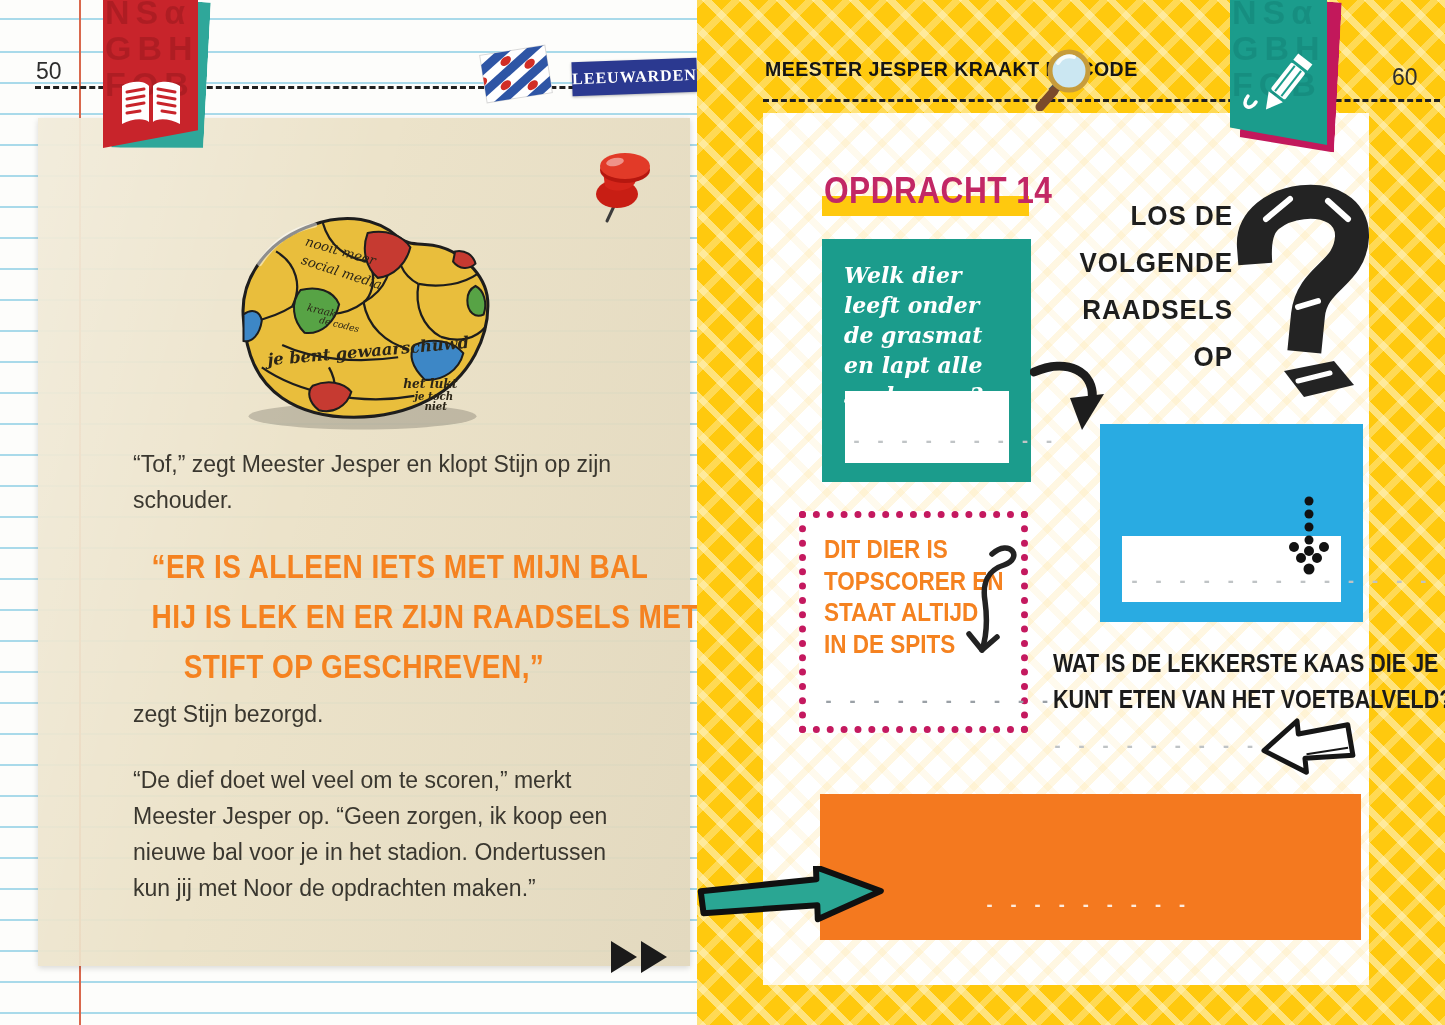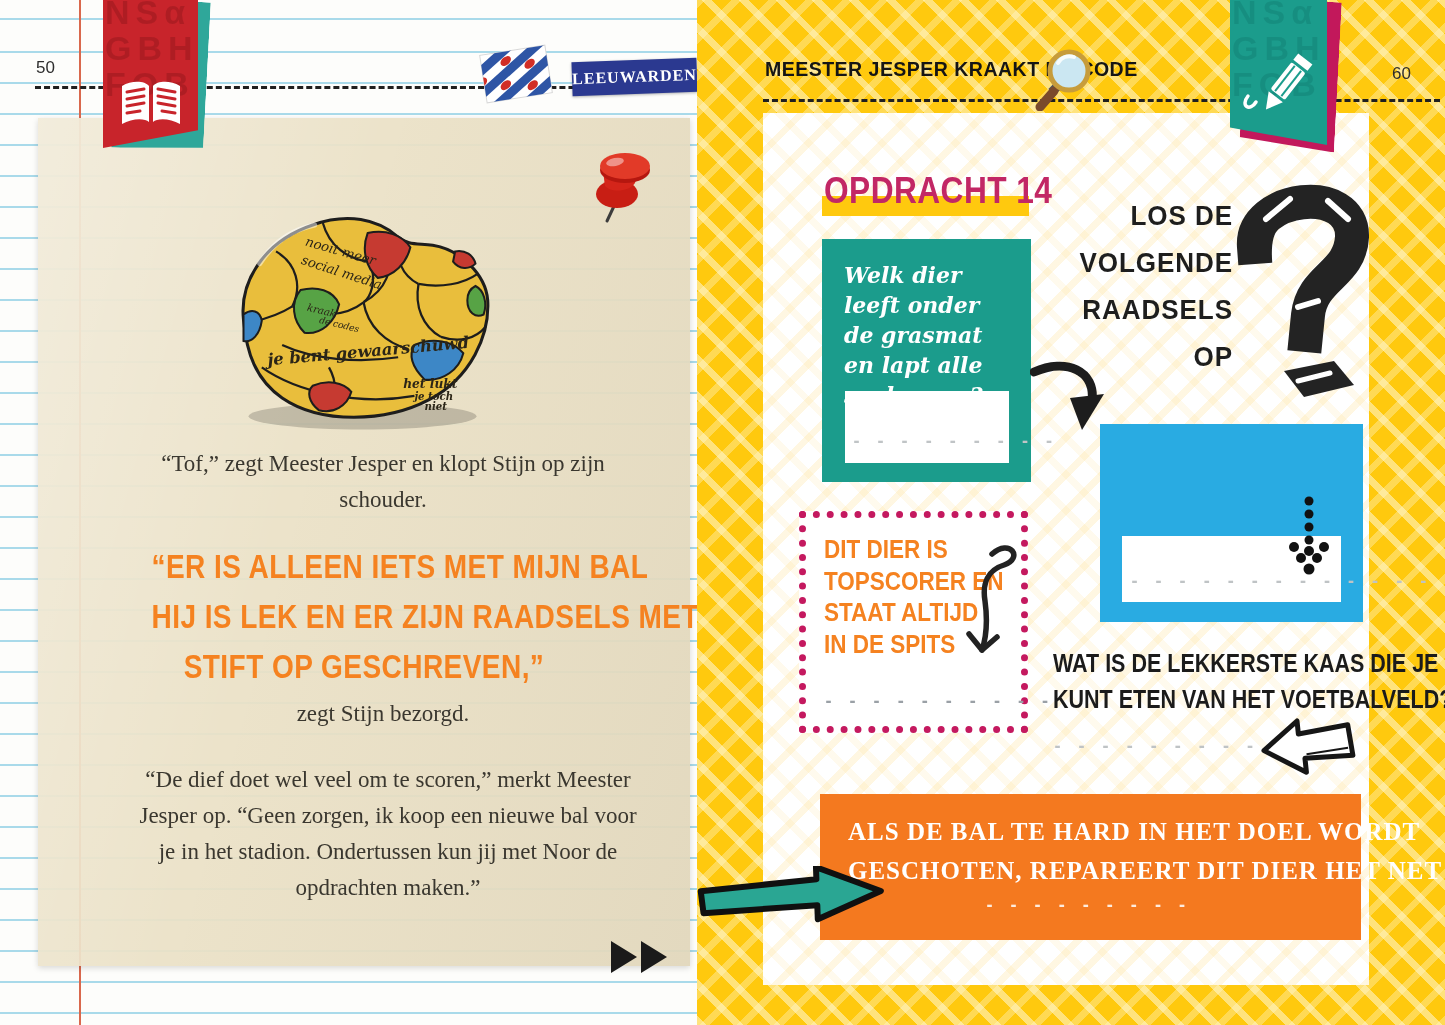--- a/index.html
+++ b/index.html
@@ -5,26 +5,26 @@
   html,body{margin:0;padding:0;}
   body{font-family:"Liberation Sans",sans-serif;}
   .spread{position:relative;width:1445px;height:1025px;overflow:hidden;background:#fff;}
   .abs{position:absolute;}
 
   
   .page-left{left:0;top:0;width:697px;height:1025px;background:#fdfdfb;
     background-image:repeating-linear-gradient(to bottom,transparent 0,transparent 29px,#a9daea 29px,#a9daea 31px);
     background-position:0 22px;}
   .margin-line{left:79px;top:0;width:2px;height:1025px;background:#d9684d;}
-  .pageno{font-size:17px;color:#2e2e2e;}
+  .pageno{font-size:23px;color:#2e2e2e;}
   .dashline{border-top:3px dashed #1f1f1f;height:0;}
   .note{left:38px;top:118px;width:652px;height:848px;background:rgba(235,225,198,.93);
     background-image:linear-gradient(105deg,rgba(255,255,255,.35) 0%,rgba(255,255,255,0) 40%,rgba(120,100,60,.08) 100%);
     box-shadow:0 2px 6px rgba(0,0,0,.15);}
-  .serif-text{font-family:Liberation Serif, serif;font-size:23px;line-height:36px;color:#3a372f;text-align:center;}
+  .serif-text{font-family:Liberation Sans, sans-serif;font-size:23px;line-height:36px;color:#3a372f;}
   .quote{width:500px;text-align:center;font-weight:bold;font-size:33px;line-height:50px;color:#f58220;
     transform:scaleX(.85);transform-origin:50% 0;letter-spacing:.5px;white-space:nowrap;}
   .bm-red-back{left:115px;top:0;width:92px;height:150px;background:#2fa79a;transform:rotate(3deg);
     clip-path:polygon(0 0,100% 0,100% 97%,0 100%);}
   .bm-red{left:103px;top:0;width:95px;height:148px;background:#c8242b;overflow:hidden;
     clip-path:polygon(0 0,100% 0,100% 88%,0 100%);}
   .bm-letters{position:absolute;left:2px;top:-6px;width:100%;font-weight:bold;font-size:34px;line-height:36px;
     letter-spacing:6px;word-break:break-all;opacity:.28;}
   .bm-red .bm-letters{color:#6f0d12;}
   .bm-teal-back{left:1243px;top:0;width:95px;height:150px;background:#c2185b;transform:rotate(3deg);
@@ -282,24 +282,20 @@
   </div>
   <div class="abs dashes" style="left:1053px;top:737px;width:185px;color:#bfc3c5;text-align:left;">- - - - - - - - - - -</div>
   <svg class="abs" style="left:1258px;top:712px;" width="100" height="75" viewBox="0 0 100 75">
     <g transform="rotate(-6 50 37)">
       <polygon points="6,34 42,8 42,21 92,17 94,48 46,46 46,60" fill="#fff" stroke="#161616" stroke-width="5" stroke-linejoin="round"></polygon>
       <path d="M48,42 L90,40" stroke="#161616" stroke-width="2"></path>
     </g>
   </svg>
 
   <div class="abs orange-box"></div>
-  <div class="abs orange-lines" style="left:848px;top:812px;">
-    <div>ALS DE BAL TE HARD IN HET DOEL WORDT</div>
-    <div>GESCHOTEN, REPAREERT DIT DIER HET NET</div>
-  </div>
   <div class="abs dashes" style="left:985px;top:896px;width:200px;color:rgba(255,255,255,.85);">- - - - - - - - -</div>
   <svg class="abs" style="left:697px;top:866px;" width="195" height="62" viewBox="0 0 195 62">
     <g transform="rotate(-2 97 31)">
       <polygon points="4,22 120,14 120,2 184,28 120,54 120,40 6,44" fill="#2aa693" stroke="#101010" stroke-width="6" stroke-linejoin="round"></polygon>
     </g>
   </svg>
 
 </div>
 
 </body></html>

